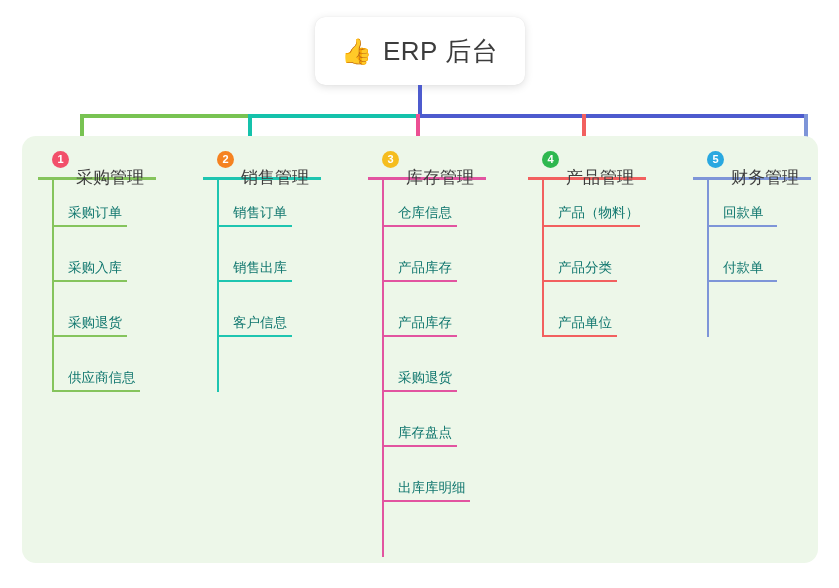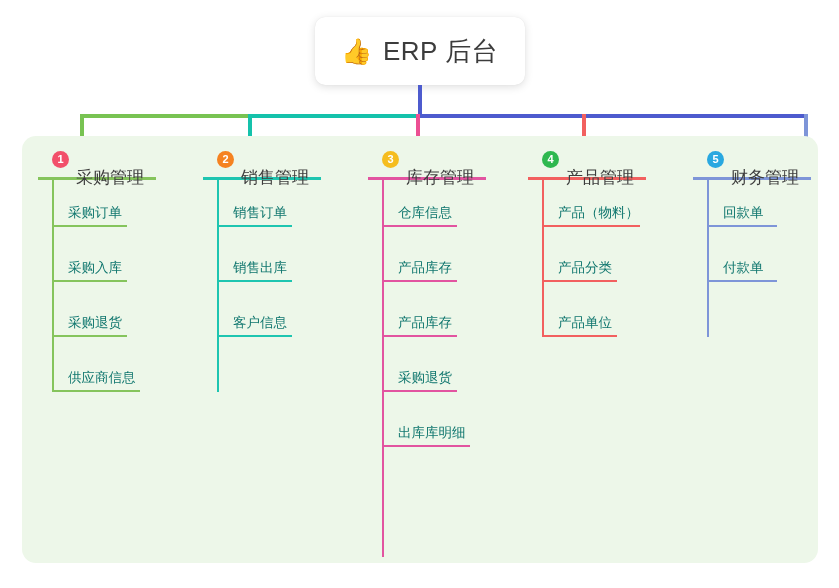--- a/index.html
+++ b/index.html
@@ -230,20 +230,24 @@
         </div>
         <div class="item">
           <span class="item-label">产品库存</span>
           <div class="item-rule" style="width: 75px; background: rgb(226, 84, 160);"></div>
         </div>
         <div class="item">
           <span class="item-label">采购退货</span>
           <div class="item-rule" style="width: 75px; background: rgb(226, 84, 160);"></div>
         </div>
         <div class="item">
+          <span class="item-label">库存盘点</span>
+          <div class="item-rule" style="width: 75px; background: rgb(226, 84, 160);"></div>
+        </div>
+        <div class="item">
           <span class="item-label">出库库明细</span>
           <div class="item-rule" style="width: 88px; background: rgb(226, 84, 160);"></div>
         </div>
       </div>
     </div>
     <div class="column" style="left: 528px;">
       <div class="col-header">
         <span class="badge" style="background: rgb(46, 184, 79);">4</span>
         <span class="col-title">产品管理</span>
       </div>

